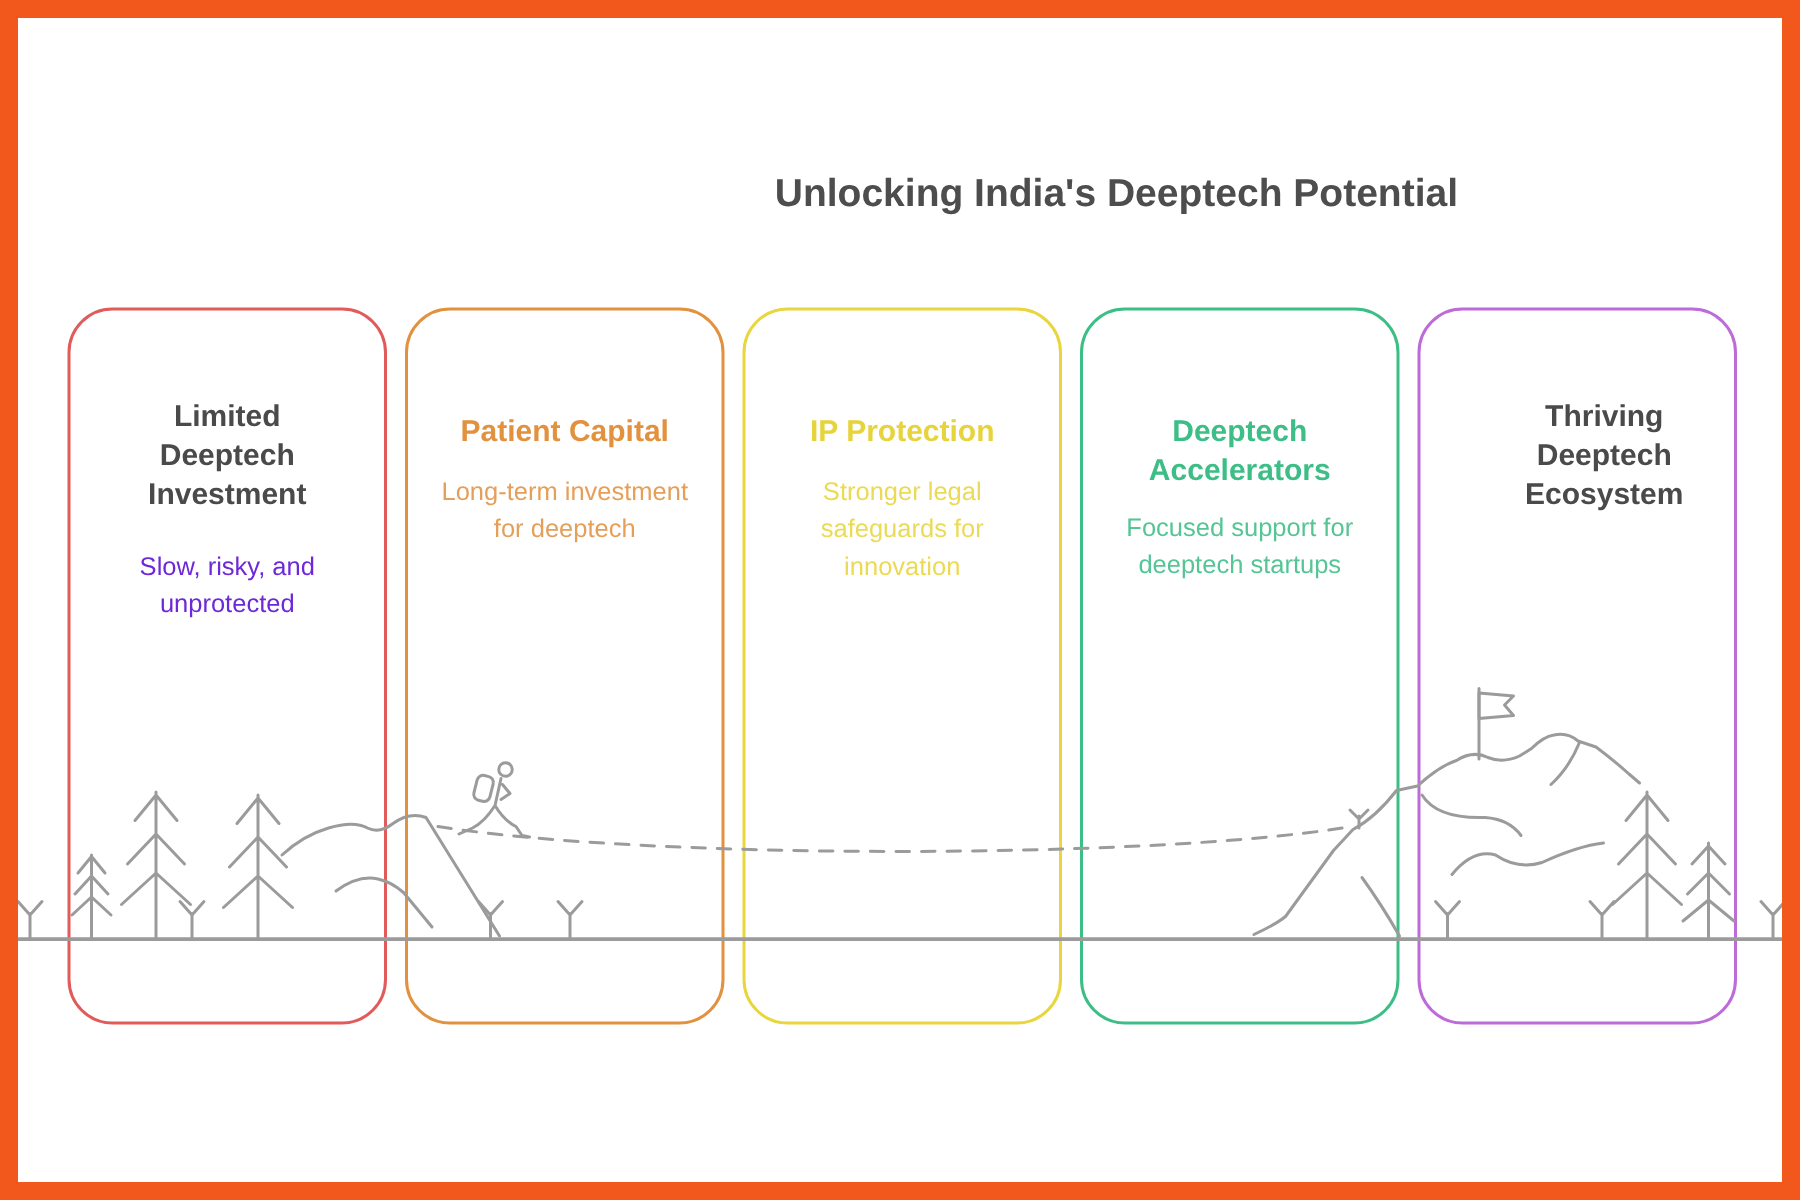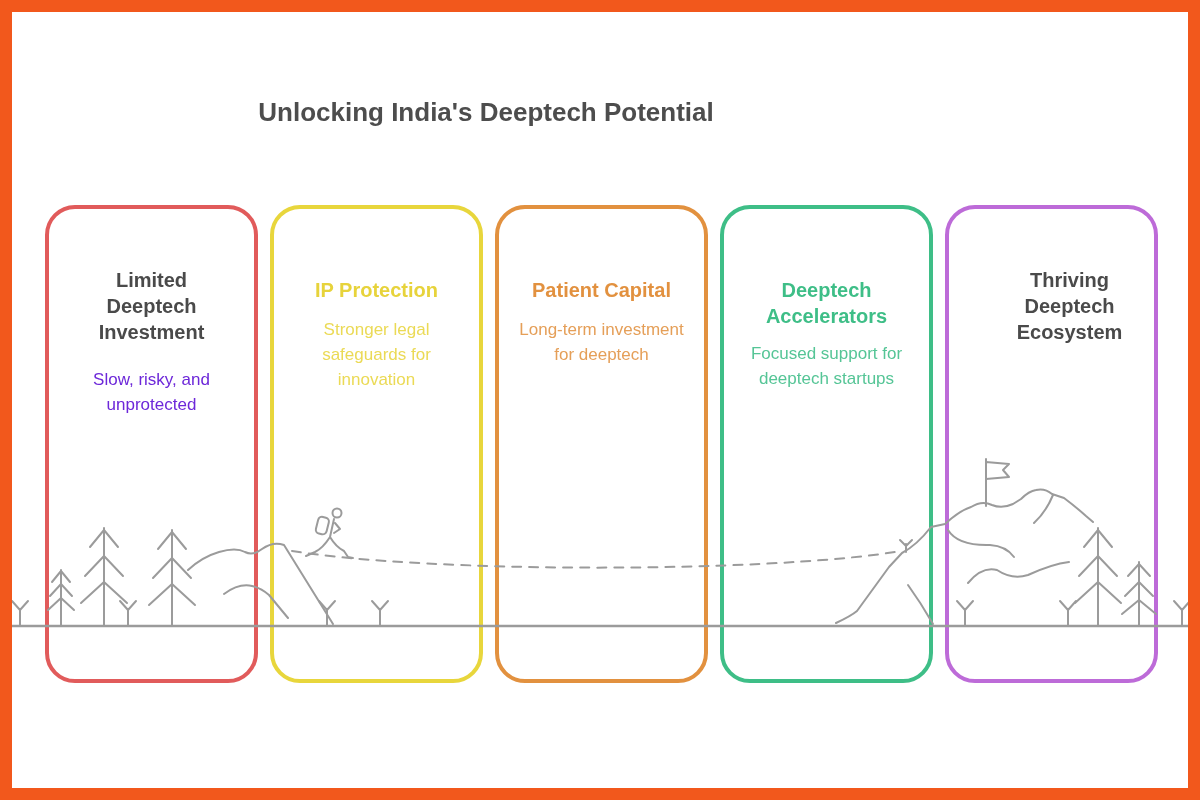--- a/index.html
+++ b/index.html
@@ -2,29 +2,29 @@
 <html><head>
 <meta charset="utf-8">
 <style>
   html,body{margin:0;padding:0;}
   body{
     width:1200px;height:800px;position:relative;background:#ffffff;
     font-family:"Liberation Sans", sans-serif;overflow:hidden;
   }
   .frame{position:absolute;inset:0;border:12px solid #F2581C;pointer-events:none;z-index:10;}
   .main-title{
-    position:absolute;top:96px;left:0;width:972px;text-align:center;
+    position:absolute;top:112px;left:0;width:972px;text-align:right;
     font-size:26px;line-height:32px;font-weight:bold;color:#4D4D4D;margin:0;z-index:1;
   }
   .cards{
     position:absolute;left:45px;top:205px;display:flex;gap:12px;z-index:1;
   }
   .card{
     box-sizing:border-box;width:213px;height:478px;background:#ffffff;
-    border:4px solid #4d7c0f;border-radius:30px;text-align:center;
+    border:2px solid #4d7c0f;border-radius:30px;text-align:center;
     padding:68px 12px 0 12px;
   }
   .card:nth-child(1),.card:nth-child(5){padding-top:58px;}
   .card-title{
     font-size:20px;line-height:26px;font-weight:bold;color:#4A4A4A;
     white-space:pre-line;margin:0;
   }
   .card-sub{
     font-size:17px;line-height:25px;color:#555555;
     white-space:pre-line;margin:14px 0 0 0;
@@ -49,30 +49,30 @@
 <h1 class="main-title" style="color: rgb(77, 77, 77);">Unlocking India's Deeptech Potential</h1>
 
 <div class="cards">
   <div class="card" style="border-color: rgb(225, 91, 91);">
     <div class="card-title" style="color: rgb(74, 74, 74);">Limited
 Deeptech
 Investment</div>
     <div class="card-sub" style="color: #6d28d9;">Slow, risky, and
 unprotected</div>
   </div>
+  <div class="card" style="border-color: rgb(226, 145, 63);">
+    <div class="card-title" style="color: rgb(226, 145, 63);">Patient Capital</div>
+    <div class="card-sub" style="color: rgb(229, 159, 88);">Long-term investment
+for deeptech</div>
+  </div>
   <div class="card" style="border-color: rgb(232, 214, 60);">
     <div class="card-title" style="color: rgb(231, 211, 59);">IP Protection</div>
     <div class="card-sub" style="color: rgb(235, 218, 85);">Stronger legal
 safeguards for
 innovation</div>
-  </div>
-  <div class="card" style="border-color: rgb(226, 145, 63);">
-    <div class="card-title" style="color: rgb(226, 145, 63);">Patient Capital</div>
-    <div class="card-sub" style="color: rgb(229, 159, 88);">Long-term investment
-for deeptech</div>
   </div>
   <div class="card" style="border-color: rgb(62, 190, 135);">
     <div class="card-title" style="color: rgb(62, 190, 135);">Deeptech
 Accelerators</div>
     <div class="card-sub" style="color: rgb(85, 197, 150); margin-top: 12px;">Focused support for
 deeptech startups</div>
   </div>
   <div class="card" style="border-color: rgb(189, 107, 216); padding-left: 48px;">
     <div class="card-title" style="color: rgb(74, 74, 74);">Thriving
 Deeptech

